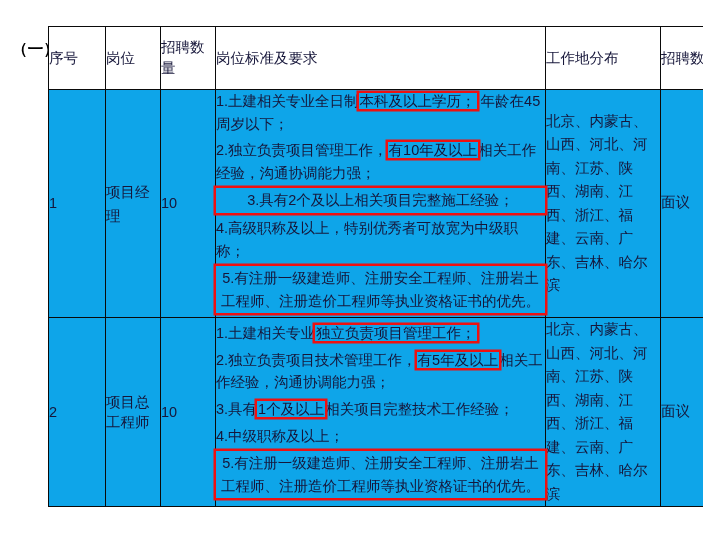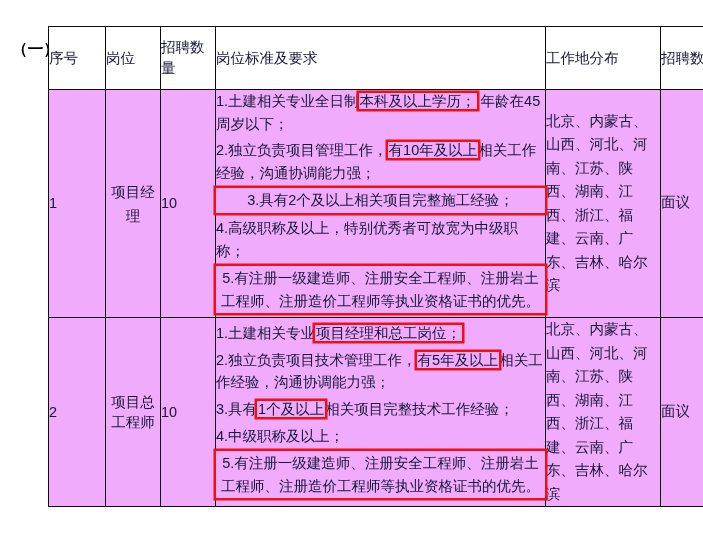--- a/index.html
+++ b/index.html
@@ -62,33 +62,33 @@
   thead th {
     background: #ffffff;
     height: 62px;
     font-size: 14.5px;
     line-height: 21px;
     text-align: left;
     padding: 0 9px;
   }
 
   tbody td {
-    background: #f0abfc;
+    background: #0ea5e9;
     font-size: 14.5px;
     line-height: 21px;
   }
 
   td.cell-no,
   td.cell-count {
     text-align: left;
     padding: 0 0 0 9px;
     font-size: 14.5px;
   }
   td.cell-post {
-    text-align: center;
+    text-align: left;
     padding: 0 8px;
     line-height: 23px;
   }
   td.cell-pay {
     text-align: left;
     padding: 0 9px;
     font-family: Liberation Mono, monospace;
   }
   td.cell-loc {
     text-align: left;
@@ -182,21 +182,21 @@
           <span class="loc-text">北京、内蒙古、山西、河北、河南、江苏、陕西、湖南、江西、浙江、福建、云南、广东、吉林、哈尔滨</span>
         </td>
         <td class="cell-pay">面议</td>
       </tr>
       <tr class="row2">
         <td class="cell-no">2</td>
         <td class="cell-post">项目总工程师</td>
         <td class="cell-count">10</td>
         <td class="cell-req">
           <div class="req-list">
-              <div class="req-item"><span>1.土建相关专业</span><span class="hl">项目经理和总工岗位；</span></div>
+              <div class="req-item"><span>1.土建相关专业</span><span class="hl">独立负责项目管理工作；</span></div>
               <div class="req-item"><span>2.独立负责项目技术管理工作，</span><span class="hl">有5年及以上</span><span>相关工作经验，沟通协调能力强；</span></div>
               <div class="req-item"><span>3.具有</span><span class="hl">1个及以上</span><span>相关项目完整技术工作经验；</span></div>
               <div class="req-item"><span>4.中级职称及以上；</span></div>
               <div class="req-item">
                 <span class="hl-block">5.有注册一级建造师、注册安全工程师、注册岩土工程师、注册造价工程师等执业资格证书的优先。</span>
               </div>
             </div>
         </td>
         <td class="cell-loc">
           <span class="loc-text">北京、内蒙古、山西、河北、河南、江苏、陕西、湖南、江西、浙江、福建、云南、广东、吉林、哈尔滨</span>

